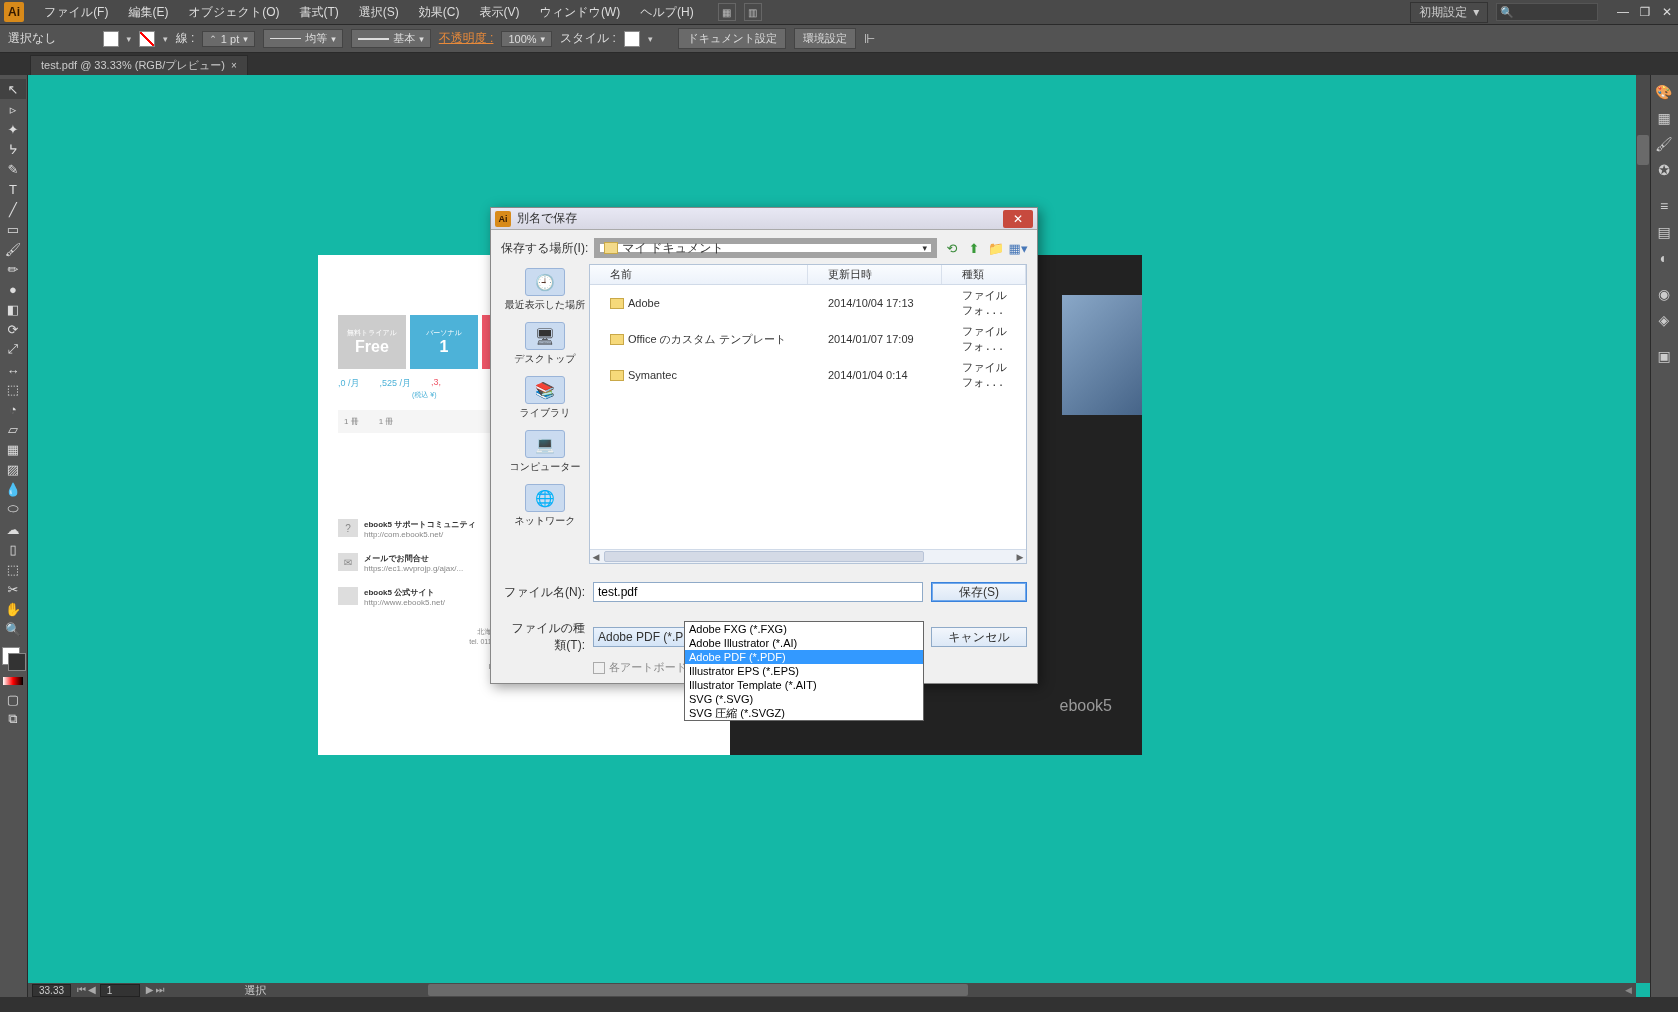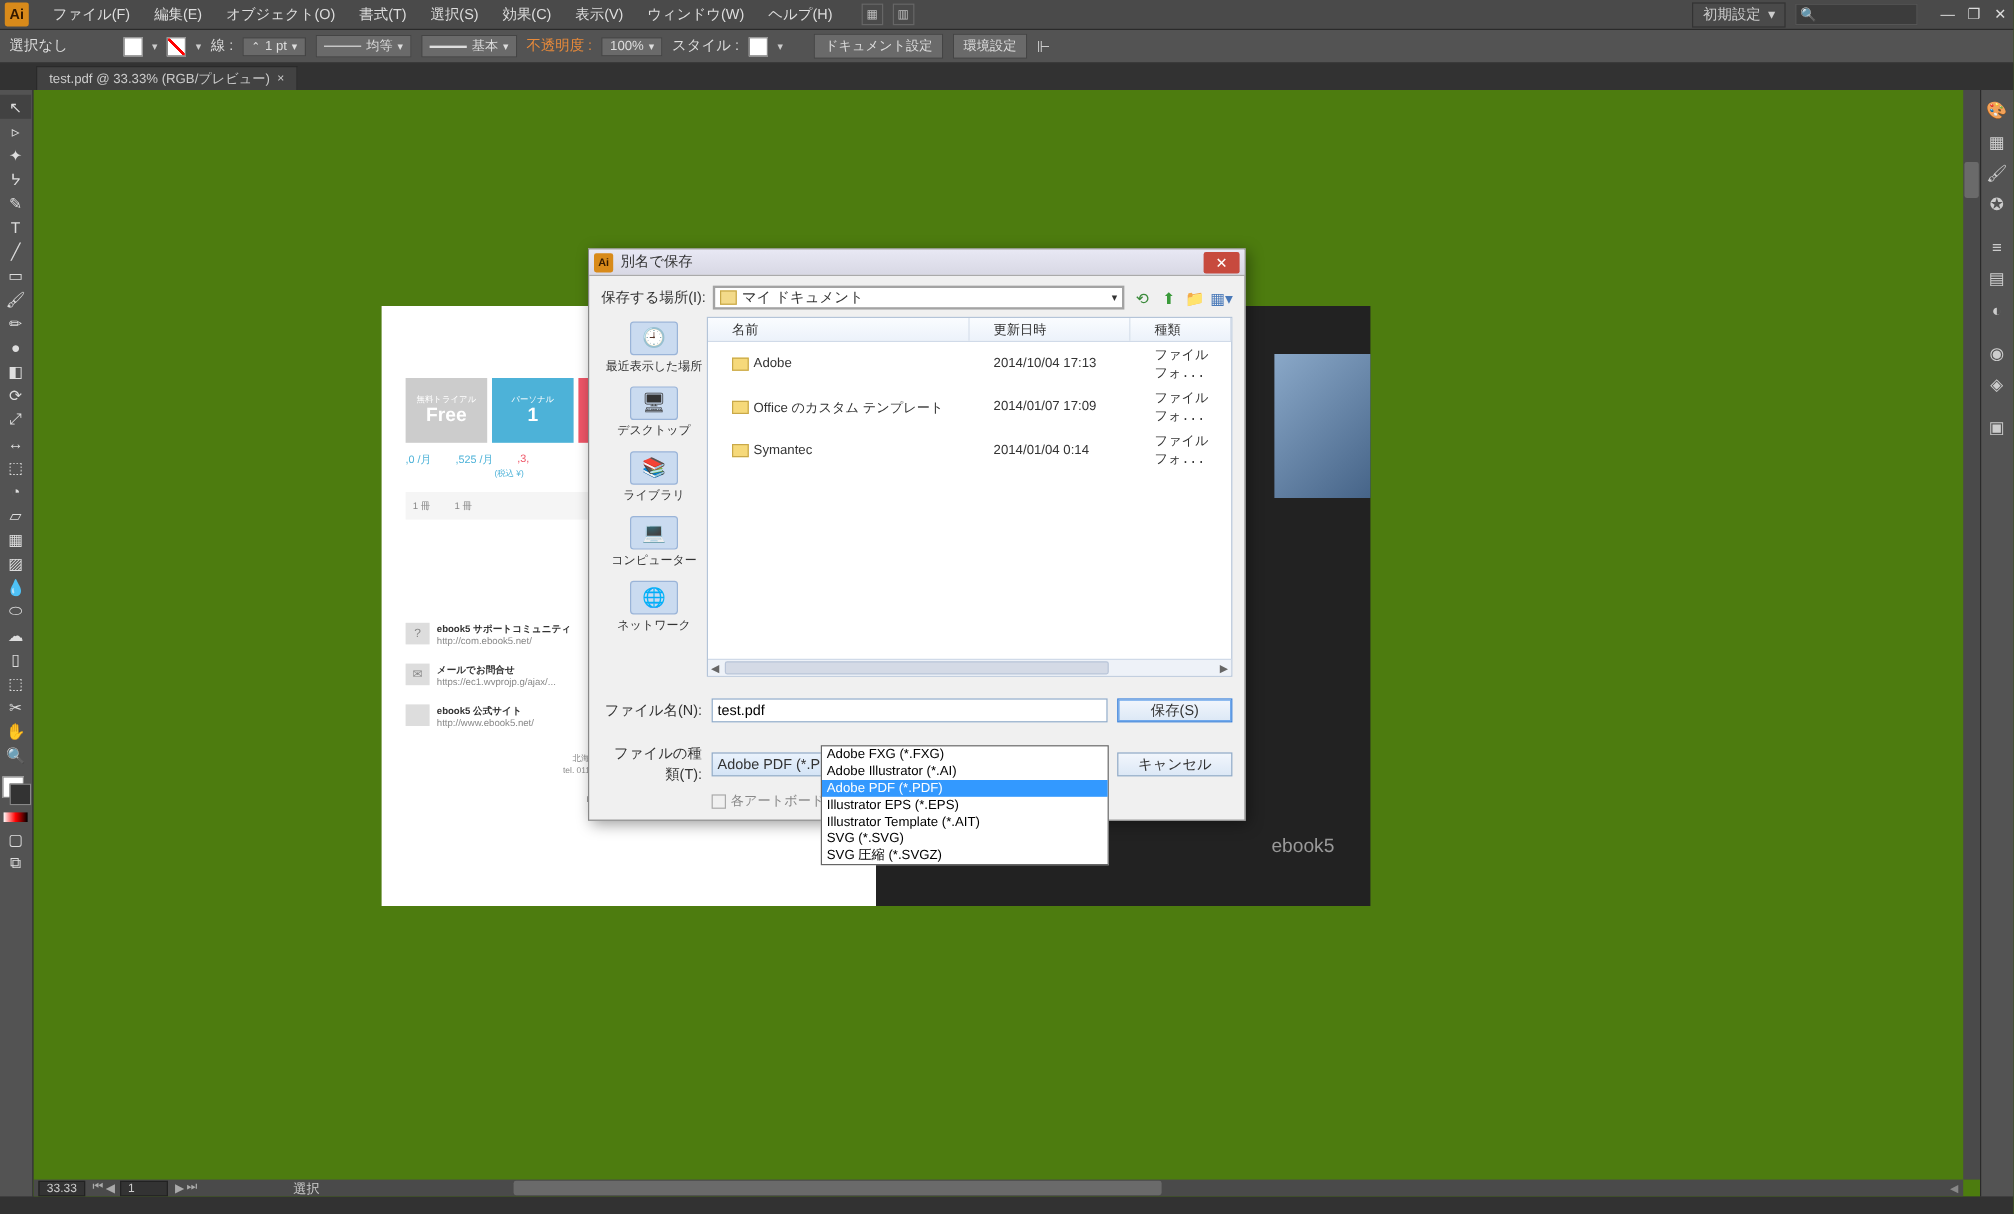--- a/index.html
+++ b/index.html
@@ -15,37 +15,37 @@
 .window-controls span { width: 14px; height: 12px; display: inline-flex; align-items: center; justify-content: center; color: #ddd; font-size: 12px; cursor: pointer; }
 
 
 .optionsbar { height: 28px; background: #535353; border-bottom: 1px solid #2a2a2a; display: flex; align-items: center; padding: 0 8px; gap: 8px; font-size: 12px; }
 .opt-label { color: #ddd; }
 .opt-swatch { width: 16px; height: 16px; border: 1px solid #888; background: #fff; }
 .opt-swatch.none { position: relative; }
 .opt-swatch.none::after { content: ""; position: absolute; inset: 0; background: linear-gradient(to top right, transparent 45%, red 45%, red 55%, transparent 55%); }
 .opt-drop { background: #6a6a6a; border: 1px solid #444; color: #ddd; padding: 1px 6px; font-size: 11px; display: flex; align-items: center; gap: 4px; }
 .opt-btn { background: #6a6a6a; border: 1px solid #444; color: #ddd; padding: 2px 8px; font-size: 11px; cursor: pointer; }
-.opt-orange { color: #e88a3a; }
+.opt-orange { color: #e88a3a; text-decoration: underline; }
 
 
 .tabbar { height: 22px; background: #323232; display: flex; align-items: flex-end; padding-left: 30px; }
 .tab { background: #424242; color: #ccc; padding: 2px 10px; font-size: 11px; border: 1px solid #2a2a2a; border-bottom: none; display: flex; align-items: center; gap: 6px; }
 .tab-close { font-size: 10px; cursor: pointer; }
 
 
 .workspace { position: absolute; top: 75px; bottom: 15px; left: 0; right: 0; display: flex; }
 .toolbox { width: 28px; background: #535353; border-right: 1px solid #2a2a2a; display: flex; flex-direction: column; padding-top: 4px; }
 .tool { width: 26px; height: 20px; display: flex; align-items: center; justify-content: center; color: #ddd; font-size: 13px; cursor: pointer; }
 .tool.sel { background: #424242; }
 .tool-fill-group { margin-top: 6px; padding: 2px; }
 .fill-square { width: 18px; height: 18px; background: #fff; border: 1px solid #888; position: relative; }
 .stroke-square { width: 18px; height: 18px; background: #333; border: 1px solid #888; position: relative; margin-left: 6px; margin-top: -12px; }
 
-.canvas-area { flex: 1; position: relative; background: #4d7c0f; overflow: hidden; }
+.canvas-area { flex: 1; position: relative; background: #14b8a6; overflow: hidden; }
 .scroll-v { position: absolute; right: 0; top: 0; bottom: 14px; width: 14px; background: #4a4a4a; }
 .scroll-v-thumb { position: absolute; top: 60px; left: 1px; right: 1px; height: 30px; background: #6a6a6a; border-radius: 2px; }
 .scroll-h { position: absolute; left: 0; right: 14px; bottom: 0; height: 14px; background: #4a4a4a; display: flex; align-items: center; }
 .scroll-h-thumb { position: absolute; left: 400px; width: 540px; top: 1px; bottom: 1px; background: #6a6a6a; border-radius: 2px; }
 .statusfield { background: #333; border: 1px solid #222; color: #ccc; padding: 0 6px; height: 13px; font-size: 10px; margin-left: 4px; display: flex; align-items: center; }
 .nav-arrows { display: flex; gap: 2px; margin-left: 6px; }
 .nav-arrows span { font-size: 10px; color: #aaa; cursor: pointer; }
 
 .right-panels { width: 28px; background: #535353; border-left: 1px solid #2a2a2a; display: flex; flex-direction: column; padding-top: 4px; }
 .panel-icon { width: 26px; height: 26px; display: flex; align-items: center; justify-content: center; color: #ccc; font-size: 14px; cursor: pointer; }
@@ -66,21 +66,21 @@
 .contact-icon { width: 20px; height: 18px; background: #ddd; display: flex; align-items: center; justify-content: center; color: #888; font-size: 10px; }
 .ebook5-logo { position: absolute; right: 30px; bottom: 40px; color: #999; font-size: 16px; }
 
 
 .save-dialog { position: absolute; left: 490px; top: 207px; width: 548px; background: #f0f0f0; border: 1px solid #888; box-shadow: 3px 3px 12px rgba(0,0,0,.4); z-index: 100; }
 .dlg-title { height: 22px; background: linear-gradient(#e8e8f4,#d8d8e4); display: flex; align-items: center; padding: 0 4px; font-size: 12px; color: #333; border-bottom: 1px solid #aaa; }
 .dlg-title-icon { width: 16px; height: 16px; background: #d88a1a; color: #341a00; font-size: 9px; font-weight: bold; display: flex; align-items: center; justify-content: center; margin-right: 6px; border-radius: 2px; }
 .dlg-close { margin-left: auto; width: 30px; height: 18px; background: #c74a3e; color: #fff; font-size: 12px; display: flex; align-items: center; justify-content: center; border-radius: 2px; cursor: pointer; }
 .dlg-body { padding: 8px 10px; }
 .loc-row { display: flex; align-items: center; gap: 6px; font-size: 12px; color: #333; }
-.loc-combo { flex: 1; height: 20px; border: 2px solid #a3a3a3; background: #fff; display: flex; align-items: center; padding: 0 4px; font-size: 12px; }
+.loc-combo { flex: 1; height: 20px; border: 6px solid #a3a3a3; background: #fff; display: flex; align-items: center; padding: 0 4px; font-size: 12px; }
 .loc-combo-icon { width: 14px; height: 12px; background: #f3da8a; border: 1px solid #c8a848; margin-right: 4px; }
 .loc-nav-icons { display: flex; gap: 4px; }
 .loc-nav-icons span { width: 18px; height: 18px; display: flex; align-items: center; justify-content: center; cursor: pointer; font-size: 13px; }
 .browser { display: flex; margin-top: 6px; height: 300px; border: 0; }
 .places { width: 88px; display: flex; flex-direction: column; gap: 2px; }
 .place { display: flex; flex-direction: column; align-items: center; padding: 4px 2px; font-size: 10px; color: #333; cursor: pointer; }
 .place-icon { width: 40px; height: 28px; background: #cadbf0; border: 1px solid #9ab4d8; border-radius: 3px; margin-bottom: 2px; display: flex; align-items: center; justify-content: center; font-size: 16px; }
 .file-list { flex: 1; border: 1px solid #b4c4d8; background: #fff; display: flex; flex-direction: column; }
 .fl-header { display: flex; height: 20px; background: linear-gradient(#fafcff,#ecf2fa); border-bottom: 1px solid #d0dae8; font-size: 11px; color: #333; }
 .fl-col { padding: 2px 6px; border-right: 1px solid #d8e0ec; display: flex; align-items: center; margin-left: 14px; }

